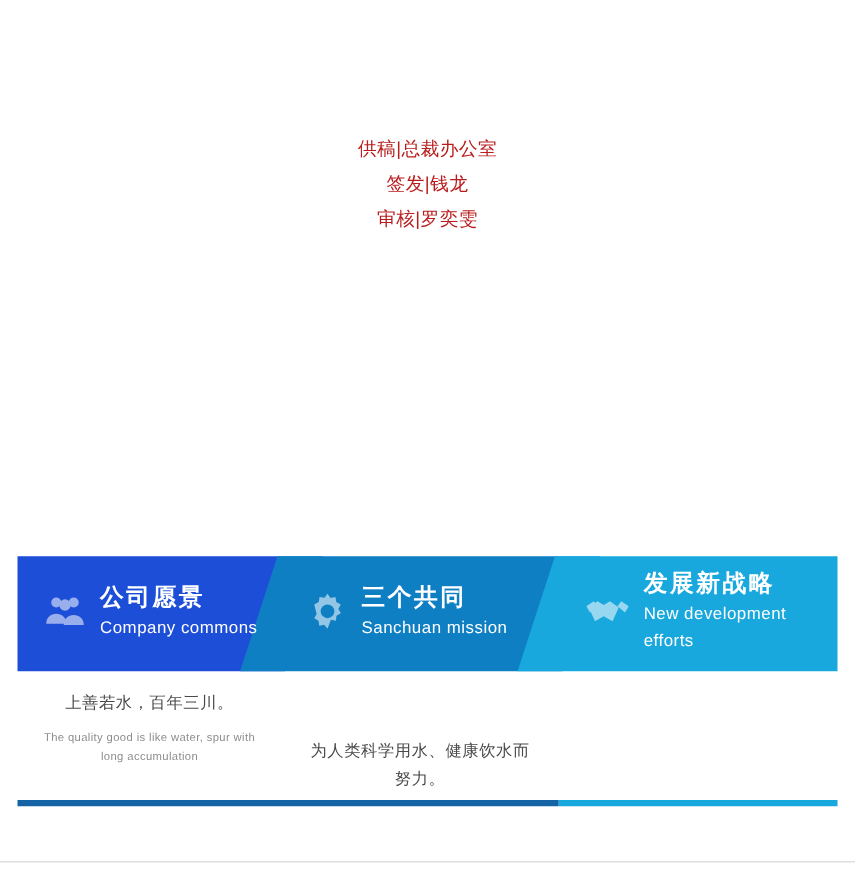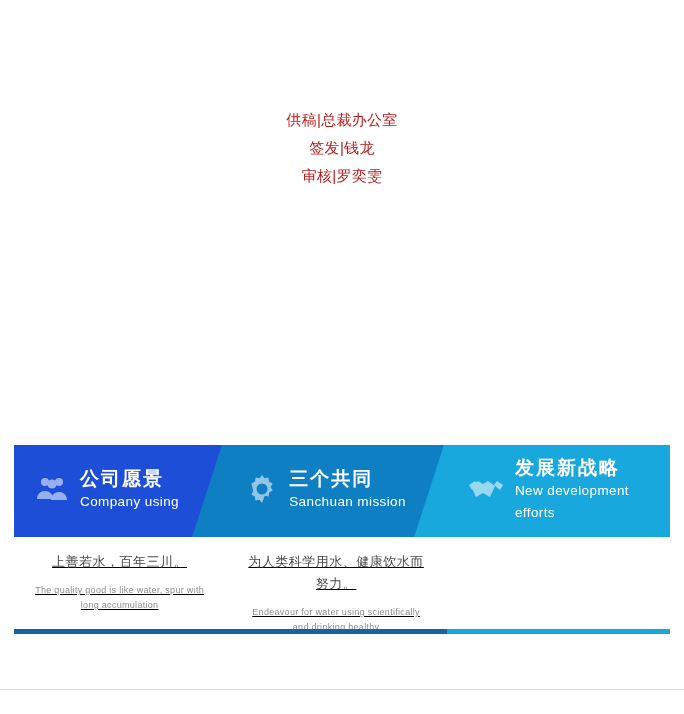--- a/index.html
+++ b/index.html
@@ -101,32 +101,31 @@
     top: 0;
     width: 36px;
     height: 100%;
     background: inherit;
     transform: skewX(-18deg);
   }
   .band .icon, .band .titles { position: relative; z-index: 2; }
 
   .banner-bottom {
     display: flex;
-    height: 92px;
+    height: 103px;
     background: #ffffff;
-    text-decoration: underline;
   }
   .cell {
     box-sizing: border-box;
     padding: 14px 18px 0 18px;
     text-align: center;
     color: #3b3b3b;
   }
   .cell-1 { flex: 0 0 32.2%; }
-  .cell-2 { flex: 0 0 33.8%; }
+  .cell-2 { flex: 0 0 33.8%; margin-top: 39px; }
   .cell-3 { flex: 1 1 auto; }
   .cell .cn-text {
     font-size: 13px;
     line-height: 22px;
     color: #4a4a4a;
     letter-spacing: 0.5px;
   }
   .cell-3 .cn-text {
     text-align: justify;
     text-align-last: center;
@@ -184,21 +183,21 @@
           <svg width="32" height="30" viewBox="0 0 32 30" aria-hidden="true">
             <circle cx="9" cy="8" r="4" fill="#ffffff"></circle>
             <circle cx="23" cy="8" r="4" fill="#ffffff"></circle>
             <circle cx="16" cy="10" r="4.6" fill="#ffffff"></circle>
             <path d="M1 25c0-5 3.6-8 8-8s8 3 8 8z" fill="#ffffff"></path>
             <path d="M15 26c0-5 3.6-8 8-8s8 3 8 8z" fill="#ffffff"></path>
           </svg>
         </span>
         <span class="titles">
           <span class="cn">公司愿景</span>
-          <span class="en">Company using</span>
+          <span class="en">Company commons</span>
         </span>
       </div>
 
       <div class="band band-2">
         <span class="icon">
           <svg width="30" height="30" viewBox="0 0 30 30" aria-hidden="true">
             <path d="M15 1l2.4 3.3 4-0.7 0.6 4 3.6 1.9-1.9 3.6 2 3.4-3.5 2-0.5 4-4-0.8L15 29l-2.6-3.3-4 0.8-0.6-4-3.4-2 1.9-3.4L4.4 9.5 8 7.6l0.6-4 4 0.7z" fill="#ffffff"></path>
             <circle cx="15" cy="15" r="5.5" fill="#0f7fc4"></circle>
           </svg>
         </span>
@@ -223,21 +222,20 @@
       </div>
     </div>
 
     <div class="banner-bottom">
       <div class="cell cell-1">
         <div class="cn-text">上善若水，百年三川。</div>
         <div class="en-text">The quality good is like water, spur with long accumulation</div>
       </div>
       <div class="cell cell-2">
         <div class="cn-text">为人类科学用水、健康饮水而努力。</div>
-        <div class="en-text">Endeavour for water using scientifically and drinking healthy</div>
       </div>
     </div>
 
     <div class="banner-rule">
       <div class="rule-dark"></div>
       <div class="rule-light"></div>
     </div>
   </div>
 
   <div class="footer-sep"></div>

